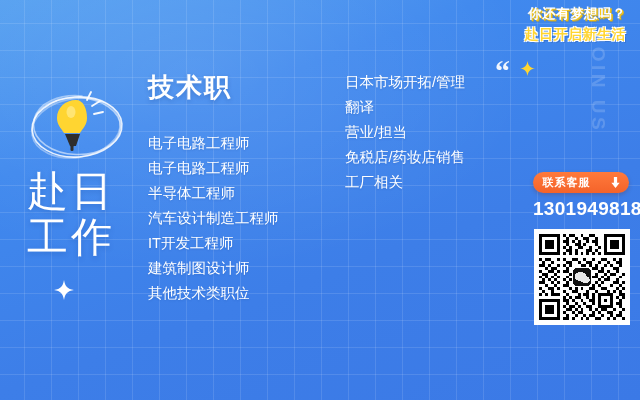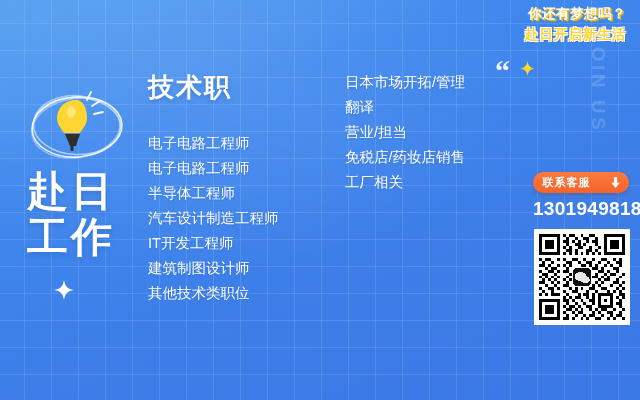--- a/index.html
+++ b/index.html
@@ -111,21 +111,21 @@
     height: 82px;
   }
   .bulb-wrap svg { display: block; width: 100%; height: 100%; }
 
   .brand-title {
     position: absolute;
     left: 27px;
     top: 168px;
     color: #ffffff;
     font-size: 41px;
-    font-weight: bold;
+    font-weight: normal;
     line-height: 1.13;
     letter-spacing: 3px;
     text-shadow: 0 2px 5px rgba(20,60,140,0.25);
   }
   .brand-title div { white-space: nowrap; }
 
   
   .column { position: absolute; top: 70px; }
   #col-tech { left: 148px; }
   #col-general { left: 345px; }

